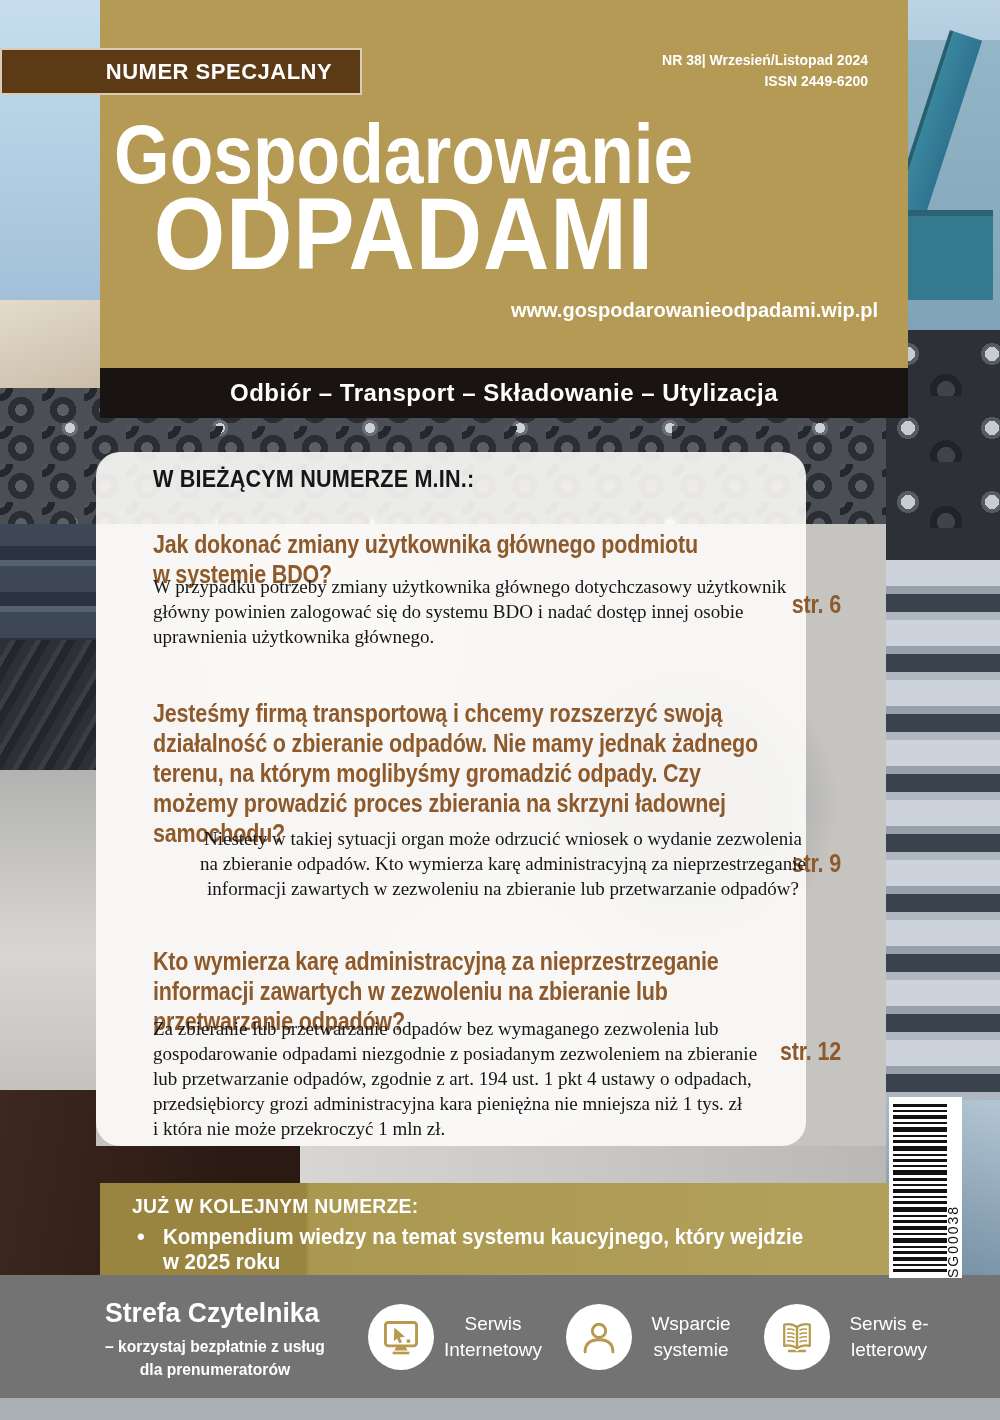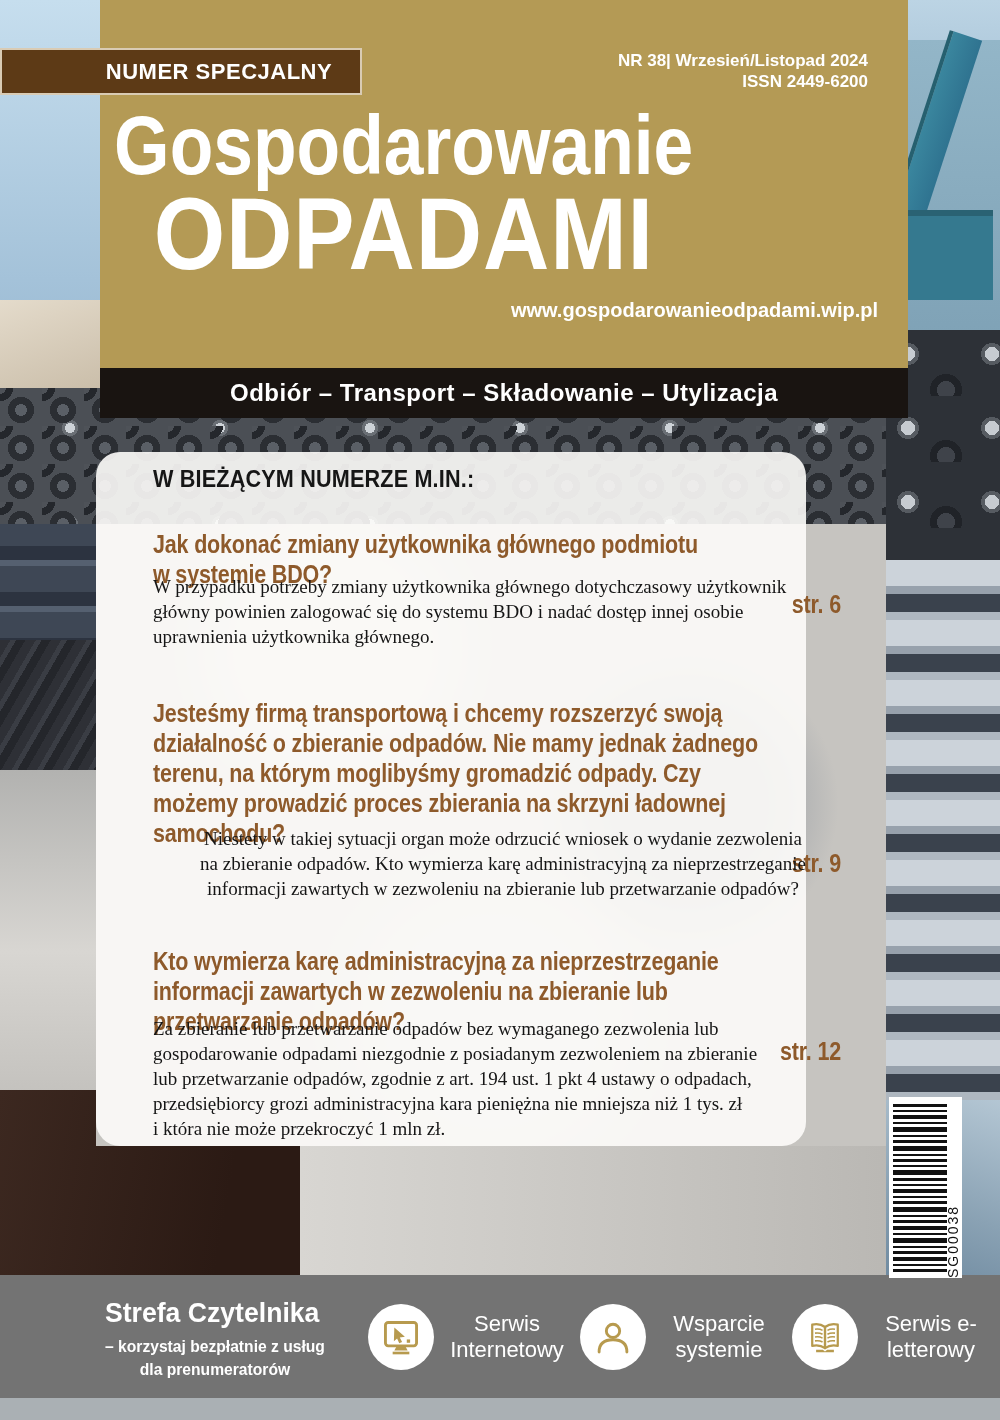--- a/index.html
+++ b/index.html
@@ -46,23 +46,23 @@
      background-image:radial-gradient(circle at 30% 20%,#dedcd8 0 90px,rgba(0,0,0,0) 160px),
                       radial-gradient(circle at 75% 45%,#9fa3a8 0 70px,rgba(0,0,0,0) 150px),
                       radial-gradient(circle at 50% 80%,#d8d5d0 0 100px,rgba(0,0,0,0) 180px);}
 
   
   .gold-header{left:100px;top:0;width:808px;height:368px;background:#b49a55;z-index:2;}
   .badge{left:0;top:48px;width:362px;height:47px;background:#5d3a16;border:2px solid #d9cbb4;
      z-index:3;display:flex;align-items:center;justify-content:center;padding-left:76px;}
   .badge span{color:#fff;font-weight:700;font-size:22px;letter-spacing:.5px;}
   .issue-info{top:50px;right:132px;text-align:right;color:#fff;font-weight:700;
-     font-size:17px;line-height:21px;z-index:3;}
+     font-size:14px;line-height:21px;z-index:3;}
   .title-line{left:0;width:808px;text-align:center;color:#fff;font-weight:700;z-index:3;}
-  .t1{top:103px;}
+  .t1{top:112px;}
   .t1 span{display:inline-block;font-size:84px;line-height:1;transform:scaleX(.85);}
   .t2{top:183px;}
   .t2 span{display:inline-block;font-size:102px;line-height:1;transform:scaleX(.90);letter-spacing:1px;}
   .site{top:299px;right:122px;color:#fff;font-weight:700;font-size:20px;z-index:3;}
   .tagline-bar{left:100px;top:368px;width:808px;height:50px;background:#191411;z-index:2;
      display:flex;align-items:center;justify-content:center;}
   .tagline-bar span{color:#fff;font-weight:700;font-size:24px;letter-spacing:.5px;text-align:center;}
 
   
   .card{left:96px;top:452px;width:710px;height:694px;background:rgba(253,252,250,.9);
@@ -96,21 +96,21 @@
   
   .footer{left:0;top:1275px;width:1000px;height:123px;background:#737373;z-index:2;text-align:center;}
   .strefa-title{left:105px;top:22px;color:#fff;font-weight:700;font-size:28px;
      transform:scaleX(.95);transform-origin:left top;}
   .strefa-sub{left:105px;top:60px;color:#fff;font-weight:700;font-size:17px;line-height:23px;
      white-space:pre-line;transform:scaleX(.92);transform-origin:left top;}
   .services{left:368px;top:29px;display:flex;align-items:center;}
   .service{display:flex;align-items:center;margin-right:14px;}
   .circle{width:66px;height:66px;border-radius:50%;background:#fff;display:flex;
      align-items:center;justify-content:center;flex:0 0 66px;}
-  .svc-label{color:#fff;font-size:22px;line-height:26px;margin-left:14px;width:118px;}
+  .svc-label{color:#fff;font-size:19px;line-height:26px;margin-left:0;width:118px;}
 </style>
 </head>
 <body>
 
 <div id="page">
 
   <div class="ph sky-left"></div>
   <div class="ph sky-right"></div>
   <div class="ph left-bags"></div>
   <div class="ph left-crates"></div>
@@ -177,20 +177,28 @@
 przetwarzanie odpadów?</span>
       <span class="toc-page">str. 12</span>
     </div>
     <div class="abs toc-summary p3">Za zbieranie lub przetwarzanie odpadów bez wymaganego zezwolenia lub
 gospodarowanie odpadami niezgodnie z posiadanym zezwoleniem na zbieranie
 lub przetwarzanie odpadów, zgodnie z art. 194 ust. 1 pkt 4 ustawy o odpadach,
 przedsiębiorcy grozi administracyjna kara pieniężna nie mniejsza niż 1 tys. zł
 i która nie może przekroczyć 1 mln zł.</div>
   </div>
 
+  <div class="abs next-band">
+    <div class="abs next-head">JUŻ W KOLEJNYM NUMERZE:</div>
+    <div class="abs next-row">
+      <span class="dot">•</span>
+      <span class="txt">Kompendium wiedzy na temat systemu kaucyjnego, który wejdzie
+w 2025 roku</span>
+    </div>
+  </div>
 
   <div class="abs barcode">
     <svg width="56" height="168" viewBox="0 0 56 168">
       <g fill="#111">
         <rect x="0" y="0" width="54" height="3"></rect>
           <rect x="0" y="6" width="54" height="2"></rect>
         <rect x="0" y="11" width="54" height="4"></rect>
           <rect x="0" y="18" width="54" height="2"></rect>
         <rect x="0" y="23" width="54" height="5"></rect>
           <rect x="0" y="31" width="54" height="2"></rect>

